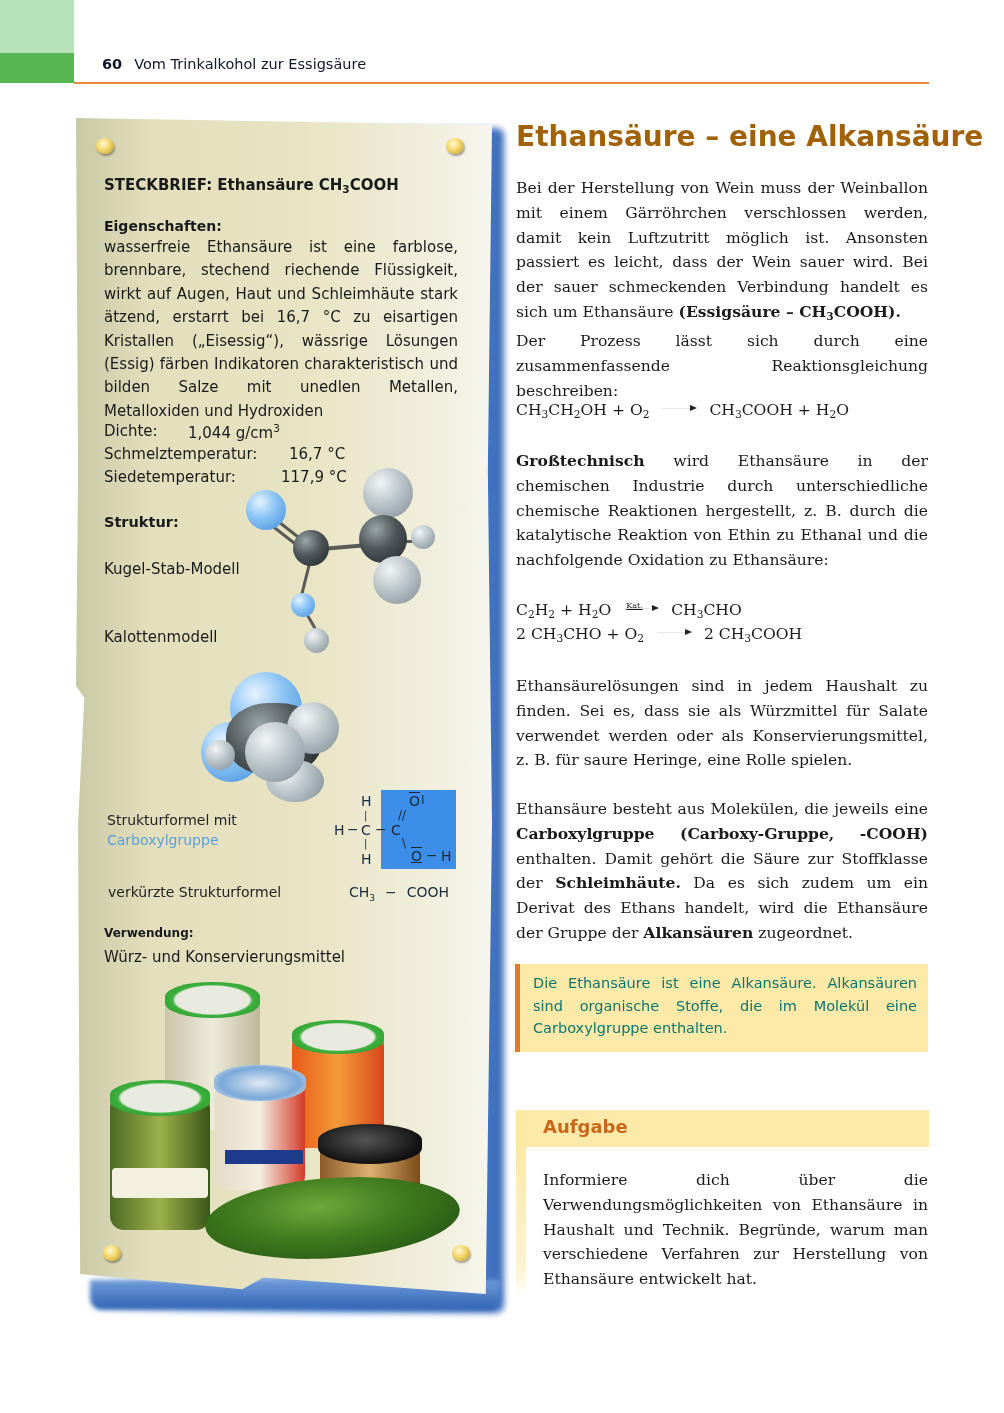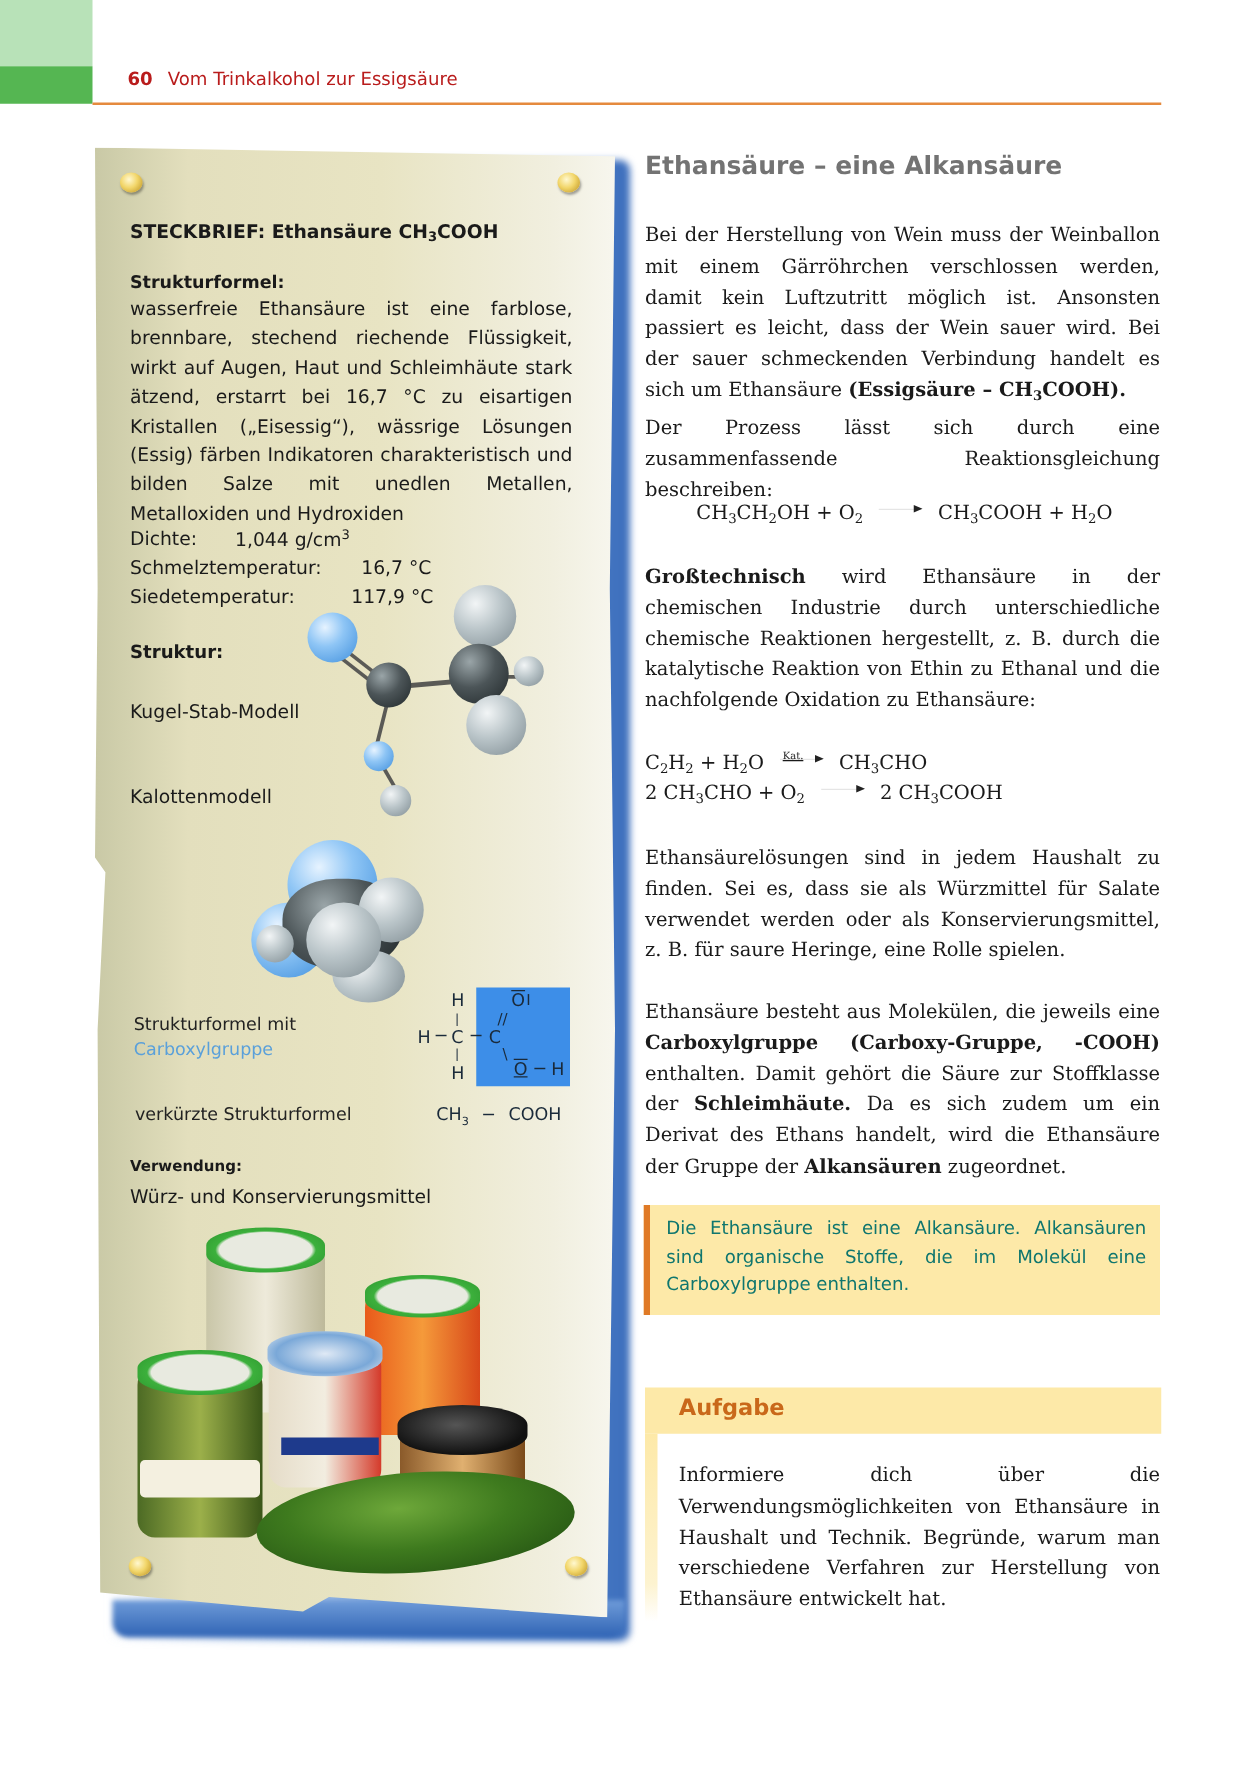--- a/index.html
+++ b/index.html
@@ -3,21 +3,21 @@
 <meta charset="utf-8">
 <style>
   * { box-sizing: border-box; margin: 0; padding: 0; }
   html, body { width: 1004px; height: 1413px; background: #ffffff; overflow: hidden; }
   body { position: relative; font-family: "DejaVu Sans", sans-serif; color: #1a1a1a; }
 
   
   .tab-light { position: absolute; left: 0; top: 0; width: 74px; height: 53px; background: #b8e2b8; }
   .tab-dark { position: absolute; left: 0; top: 53px; width: 74px; height: 30px; background: #55b652; }
   .header-line { position: absolute; left: 74px; top: 82px; width: 855px; height: 2px; background: #e58a3e; }
-  .header-text { position: absolute; left: 102px; top: 56px; font-size: 14.5px; color: #b91c1c; white-space: nowrap; }
+  .header-text { position: absolute; left: 102px; top: 56px; font-size: 14.5px; color: #0f172a; white-space: nowrap; }
   .header-text .num { font-weight: bold; margin-right: 12px; }
 
   
   .poster-shadow { position: absolute; left: 84px; top: 128px; width: 420px; height: 1185px;
     background: linear-gradient(90deg, rgba(80,130,200,0.0) 0%, #6d9ad8 60%, #3d6fbd 100%);
     border-radius: 8px; filter: blur(3px); }
   .poster-shadow-bottom { position: absolute; left: 90px; top: 1280px; width: 410px; height: 30px;
     background: linear-gradient(180deg, #6f9cd9, #2f63b4); border-radius: 0 0 12px 12px; filter: blur(2px); }
   .poster { position: absolute; left: 76px; top: 118px; width: 416px; height: 1176px;
     background: linear-gradient(90deg, #c9c9a6 0%, #e3dfbd 18%, #e8e4c3 55%, #f1efdf 88%, #f7f6ee 100%);
@@ -44,21 +44,21 @@
   .formula-box { position: absolute; left: 381px; top: 790px; width: 75px; height: 79px; background: #3d8ee8; }
   .fchar { position: absolute; font-size: 14px; color: #1a2a3a; }
   .small-label { position: absolute; font-size: 14px; color: #222; white-space: nowrap; }
   .small-label.blue { color: #5aa0da; }
 
   
   .jar { position: absolute; border-radius: 18px 18px 14px 14px; }
   .lid { position: absolute; border-radius: 50% / 40%; }
 
   
-  .h1 { position: absolute; left: 516px; top: 120px; font-size: 20px; font-weight: bold; color: #737373; white-space: nowrap; font-family: "DejaVu Sans", sans-serif; }
+  .h1 { position: absolute; left: 516px; top: 120px; font-size: 28px; font-weight: bold; color: #a16207; white-space: nowrap; font-family: "DejaVu Sans", sans-serif; }
   .serif { font-family: "DejaVu Serif", serif; font-size: 15.6px; line-height: 24.8px; color: #1a1a1a; }
   .para { position: absolute; left: 516px; width: 412px; text-align: justify; }
   .para b { font-weight: bold; }
   .para sub, .eq sub { font-size: 0.68em; vertical-align: -0.3em; }
   .eq { position: absolute; left: 516px; white-space: nowrap; }
   .arrow { display: inline-block; width: 34px; height: 1px; background: #e5e5e5; position: relative; vertical-align: middle; margin: 0 8px; top: -3px; }
   .arrow::after { content: ""; position: absolute; right: -1px; top: -3px; border-left: 7px solid #222; border-top: 3.5px solid transparent; border-bottom: 3.5px solid transparent; }
   .arrow .kat { position: absolute; top: -14px; left: 2px; font-size: 8px; text-decoration: underline; }
 
   .merksatz { position: absolute; left: 515px; top: 964px; width: 413px; height: 88px; background: #fde9a8; border-left: 5px solid #e07a26; }
@@ -83,21 +83,21 @@
 <div class="poster-shadow-bottom"></div>
 <div class="poster"></div>
 
 <div class="pin" style="left:96px;top:138px;"></div>
 <div class="pin" style="left:446px;top:138px;"></div>
 <div class="pin" style="left:103px;top:1245px;"></div>
 <div class="pin" style="left:452px;top:1245px;"></div>
 
 <div class="sb-title"><span>STECKBRIEF: Ethansäure CH</span><sub>3</sub><span>COOH</span></div>
 
-<div class="sb-label" style="top:218px;">Strukturformel:</div>
+<div class="sb-label" style="top:218px;">Eigenschaften:</div>
 <div class="sb-body" style="top:236px;">wasserfreie Ethansäure ist eine farblose, brennbare, stechend riechende Flüssigkeit, wirkt auf Augen, Haut und Schleimhäute stark ätzend, erstarrt bei 16,7 °C zu eisartigen Kristallen („Eisessig“), wässrige Lösungen (Essig) färben Indikatoren charakteristisch und bilden Salze mit unedlen Metallen, Metalloxiden und Hydroxiden</div>
 
 <div class="sb-line" style="top:422px;">
   <span>Dichte:</span>
   <span class="val" style="left:84px;"><span>1,044 g/cm</span><sup>3</sup></span>
 </div>
 <div class="sb-line" style="top:445px;">
   <span>Schmelztemperatur:</span>
   <span class="val" style="left:185px;">16,7 °C</span>
 </div>
@@ -179,21 +179,21 @@
   <div style="position:absolute;left:225px;top:1150px;width:78px;height:14px;background:#1e3a8c;"></div>
   <div class="jar" style="left:320px;top:1132px;width:100px;height:72px;background:linear-gradient(90deg,#8a5a2a,#e0b070,#7a4a1a);"></div>
   <div class="lid" style="left:318px;top:1124px;width:104px;height:40px;background:radial-gradient(ellipse at 45% 40%,#555 0%,#111 70%);"></div>
   <div style="position:absolute;left:205px;top:1178px;width:255px;height:80px;border-radius:50%;background:radial-gradient(ellipse at 45% 35%,#6ea83a 0%,#3e7a1e 45%,#1e4a10 100%);transform:rotate(-4deg);"></div>
 </div>
 
 <div class="h1">Ethansäure – eine Alkansäure</div>
 
 <div class="para serif" style="top:176px;"><span>Bei der Herstellung von Wein muss der Weinballon mit einem Gärröhrchen verschlossen werden, damit kein Luftzutritt möglich ist. Ansonsten passiert es leicht, dass der Wein sauer wird. Bei der sauer schmeckenden Verbindung handelt es sich um Ethansäure </span><b><span>(Essigsäure – CH</span><sub>3</sub><span>COOH).</span></b><br><span>Der Prozess lässt sich durch eine zusammenfassende Reaktionsgleichung beschreiben:</span></div>
 
-<div class="eq serif" style="top:398px;margin-left:41px;">
+<div class="eq serif" style="top:398px;">
   <span>CH</span><sub>3</sub><span>CH</span><sub>2</sub><span>OH + O</span><sub>2</sub>
   <span class="arrow"></span>
   <span>CH</span><sub>3</sub><span>COOH + H</span><sub>2</sub><span>O</span>
 </div>
 
 <div class="para serif" style="top:449px;"><b>Großtechnisch</b><span> wird Ethansäure in der chemischen Industrie durch unterschiedliche chemische Reaktionen hergestellt, z. B. durch die katalytische Reaktion von Ethin zu Ethanal und die nachfolgende Oxidation zu Ethansäure:</span></div>
 
 <div class="eq serif" style="top:598px;">
   <span>C</span><sub>2</sub><span>H</span><sub>2</sub><span> </span><span>+ H</span><sub>2</sub><span>O</span>
   <span class="arrow"><span class="kat">Kat.</span></span>

